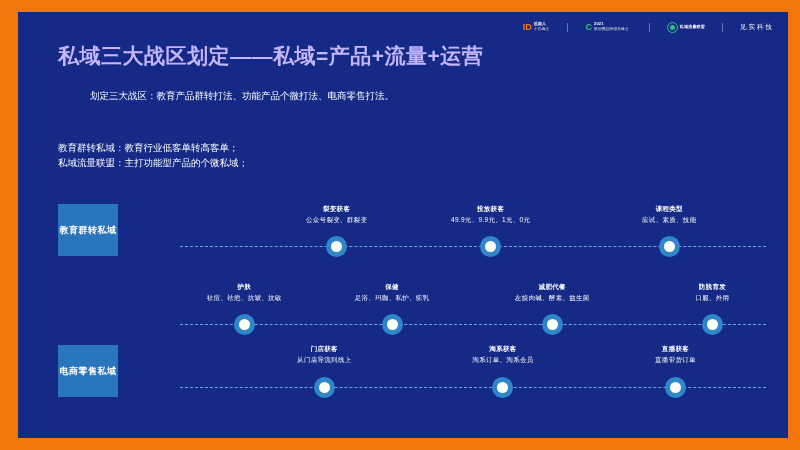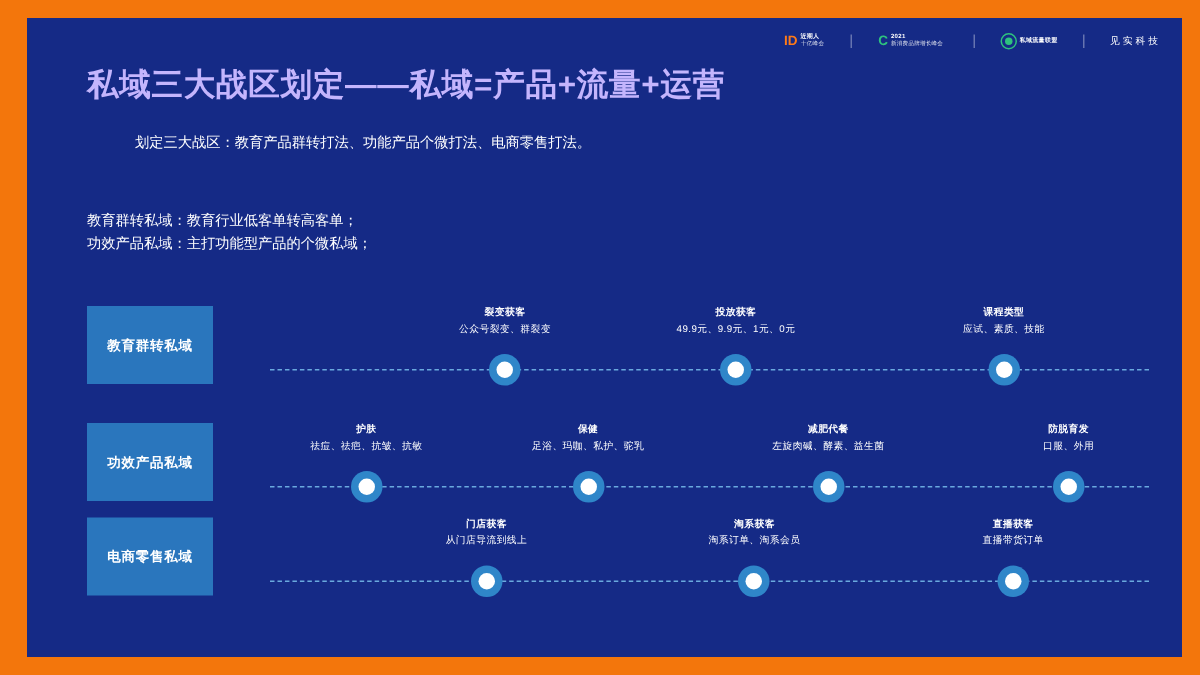--- a/index.html
+++ b/index.html
@@ -118,21 +118,21 @@
     height: 62px;
   }
   .row.r1 { top: 192px; }
   .row.r2 { top: 270px; }
   .row.r3 { top: 333px; font-family: Liberation Mono, monospace; }
 
   .row-label {
     position: absolute;
     left: 0;
     top: 0;
-    width: 84px;
+    width: 60px;
     height: 52px;
     background: #2a76bd;
     color: #ffffff;
     font-size: 9px;
     font-weight: bold;
     display: flex;
     align-items: center;
     justify-content: center;
     letter-spacing: .5px;
   }
@@ -229,21 +229,21 @@
     </div>
 
     <div class="title">私域三大战区划定——私域=产品+流量+运营</div>
 
     <div class="para p1">
       <div>划定三大战区：教育产品群转打法、功能产品个微打法、电商零售打法。</div>
     </div>
 
     <div class="para p2">
       <div>教育群转私域：教育行业低客单转高客单；</div>
-      <div>功效产品私域：主打功能型产品的个微私域；</div>
+      <div>私域流量联盟：主打功能型产品的个微私域；</div>
     </div>
 
     <div class="row r1">
       <div class="row-label">教育群转私域</div>
       <div class="track">
         <div class="dashline"></div>
         <div class="node-cap" style="left:29%">
           <span class="cap-t">裂变获客</span>
           <span class="cap-s">公众号裂变、群裂变</span>
         </div>
@@ -255,21 +255,20 @@
         <div class="node" style="left:54%"></div>
         <div class="node-cap" style="left:83%">
           <span class="cap-t">课程类型</span>
           <span class="cap-s">应试、素质、技能</span>
         </div>
         <div class="node" style="left:83%"></div>
       </div>
     </div>
 
     <div class="row r2">
-      <div class="row-label">功效产品私域</div>
       <div class="track">
         <div class="dashline"></div>
         <div class="node-cap" style="left:14%">
           <span class="cap-t">护肤</span>
           <span class="cap-s">祛痘、祛疤、抗皱、抗敏</span>
         </div>
         <div class="node" style="left:14%"></div>
         <div class="node-cap" style="left:38%">
           <span class="cap-t">保健</span>
           <span class="cap-s">足浴、玛咖、私护、驼乳</span>

